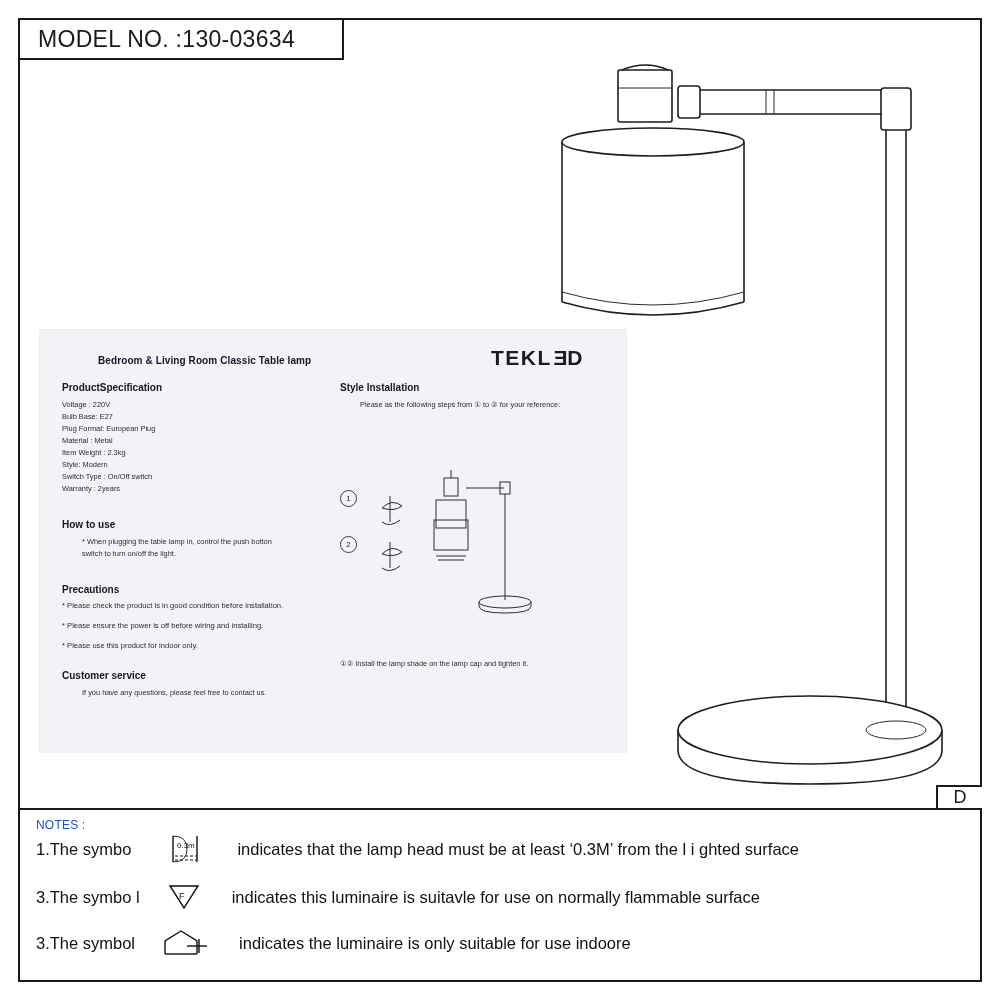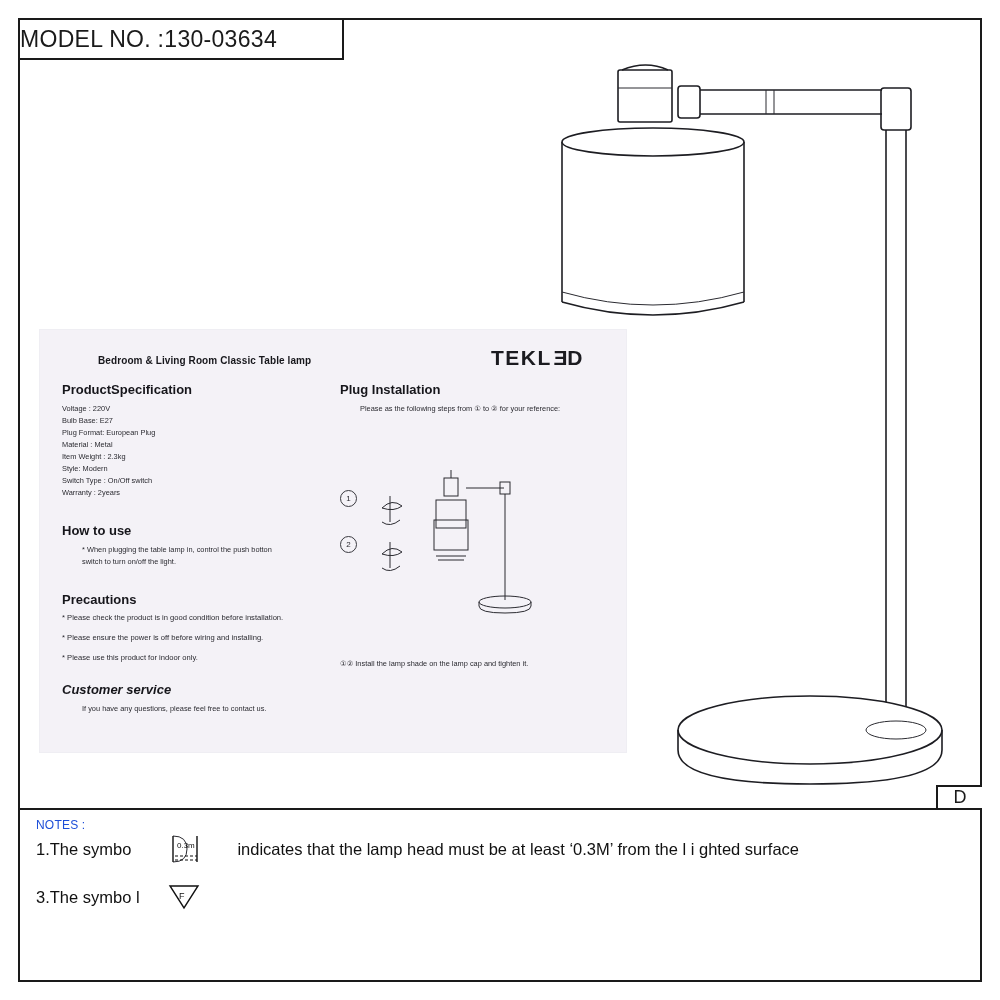--- a/index.html
+++ b/index.html
@@ -36,20 +36,21 @@
   .model-box {
     position: absolute;
     left: 18px; top: 18px;
     width: 326px;
     height: 42px;
     border: 2px solid #1a1a1a;
     box-sizing: border-box;
     background: #fff;
     display: flex;
     align-items: center;
+    padding-left: 18px;
   }
   .model-box .txt {
     font-size: 23px;
     letter-spacing: 0.3px;
     white-space: nowrap;
     color: #1a1a1a;
   }
 
   
   .notes-sep {
@@ -139,28 +140,28 @@
     font-weight: bold;
     letter-spacing: 1.5px;
     color: #1b1b20;
   }
   .brand .e3 { display: inline-block; transform: scaleX(-1); }
 
   .col-left { position: absolute; left: 22px; top: 52px; width: 270px; }
   .col-right { position: absolute; left: 300px; top: 52px; width: 275px; }
 
   .h-sec {
-    font-size: 13px;
+    font-size: 10px;
     font-weight: bold;
     color: #16161b;
     margin: 0 0 6px 0;
   }
   .spec-list { font-size: 7.4px; line-height: 1.62; color: #2a2a30; }
   .para { font-size: 7.4px; line-height: 1.6; color: #2a2a30; padding-left: 20px; }
-  .mt18 { margin-top: 20px; font-style: italic; }
+  .mt18 { margin-top: 20px; }
   .mt22 { margin-top: 24px; }
   .prec-line { font-size: 7.6px; color: #2a2a30; margin-bottom: 11px; }
 
   .steps { position: absolute; left: 300px; top: 96px; width: 280px; height: 270px; }
   .step-num {
     position: absolute;
     width: 15px; height: 15px;
     border: 1px solid #3a3a40;
     border-radius: 50%;
     font-size: 8px;
@@ -246,21 +247,21 @@
           <div class="prec-line">* Please check the product is in good condition before installation.</div>
           <div class="prec-line">* Please ensure the power is off before wiring and installing.</div>
           <div class="prec-line">* Please use this product for indoor only.</div>
         </div>
 
         <div class="h-sec mt18">Customer service</div>
         <div class="para">If you have any questions, please feel free to contact us.</div>
       </div>
 
       <div class="col-right">
-        <div class="h-sec">Plug Installation</div>
+        <div class="h-sec">Style Installation</div>
         <div class="para">Please as the following steps from ① to ② for your reference:</div>
       </div>
 
       <div class="steps">
         <div class="step-num" style="left:0px; top:64px;">1</div>
         <div class="step-num" style="left:0px; top:110px;">2</div>
 
         <svg width="280" height="200" viewBox="0 0 280 200" style="position:absolute;left:26px;top:44px;">
 
           <g>
@@ -326,17 +327,30 @@
     </div>
 
     <div class="note-row">
       <span class="pre">3.The symbo l</span>
       <span class="icon-slot ic2">
         <svg width="40" height="30" viewBox="0 0 40 30">
           <polygon points="6,4 34,4 20,26" fill="none" stroke="#111" stroke-width="1.4"></polygon>
           <text x="15" y="17" font-family="Liberation Sans, sans-serif" font-size="9" fill="#111">F</text>
         </svg>
       </span>
+      <span class="post">indicates this luminaire is suitavle for use on normally flammable surface</span>
     </div>
 
+    <div class="note-row">
+      <span class="pre">3.The symbol</span>
+      <span class="icon-slot ic3">
+        <svg width="56" height="30" viewBox="0 0 56 30">
+          <path d="M6 26 L6 13 L22 3 L38 13 L38 26" fill="none" stroke="#111" stroke-width="1.4"></path>
+          <line x1="6" y1="26" x2="38" y2="26" stroke="#111" stroke-width="1.4"></line>
+          <line x1="28" y1="18" x2="48" y2="18" stroke="#111" stroke-width="1.4"></line>
+          <line x1="40" y1="11" x2="40" y2="25" stroke="#111" stroke-width="1.4"></line>
+        </svg>
+      </span>
+      <span class="post">indicates the luminaire is only suitable for use indoore</span>
+    </div>
   </div>
 
 </div>
 
 </body></html>

